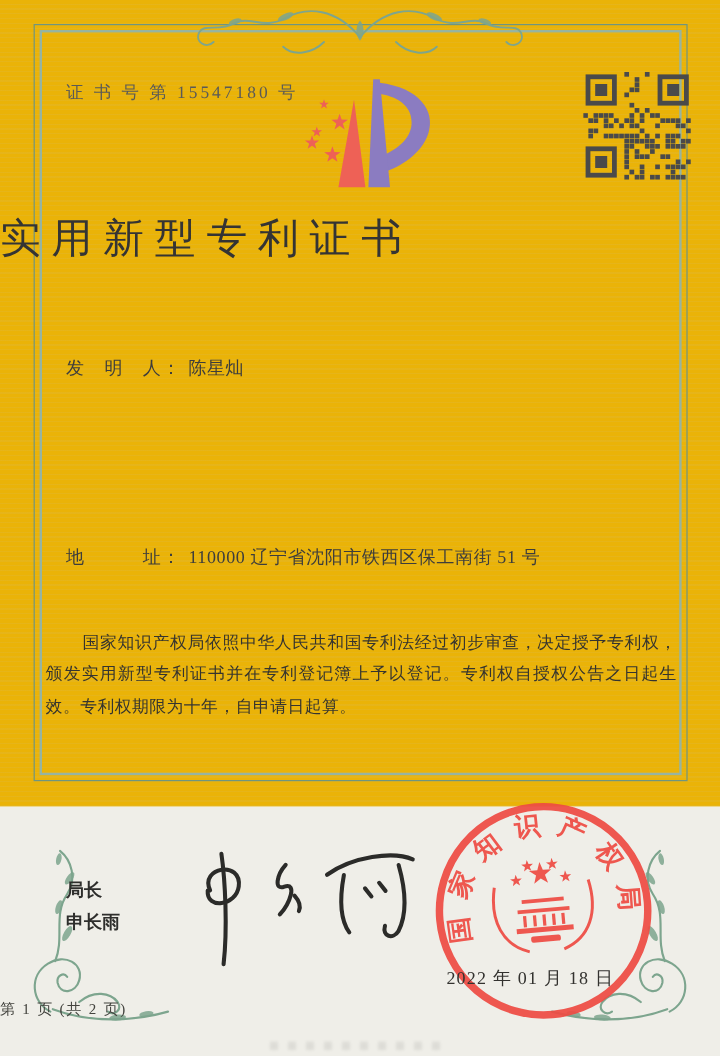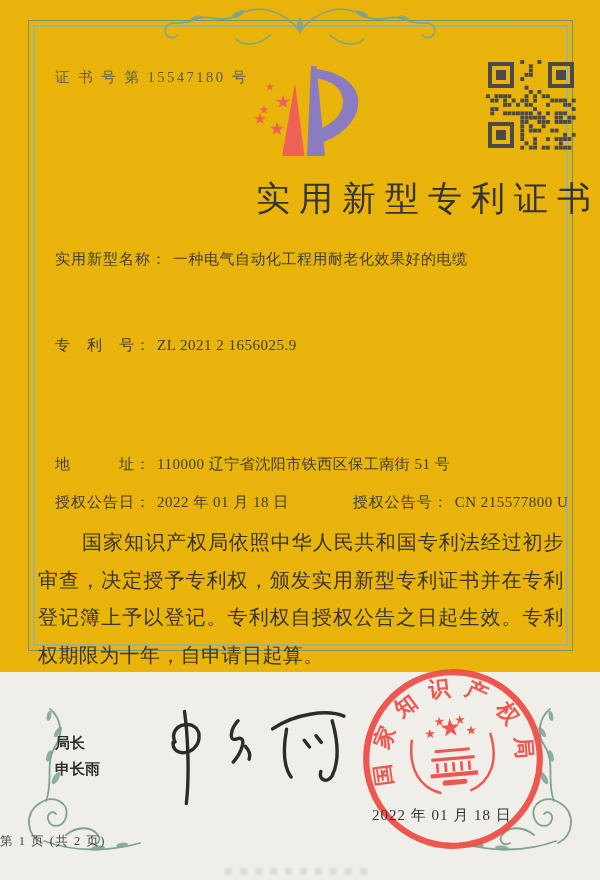--- a/index.html
+++ b/index.html
@@ -31,38 +31,38 @@
   #orn-br{left:454px;top:688px;}
   
   .cert-no{
     position:absolute;left:55px;top:68px;z-index:3;
     font-size:14.5px;color:#5a5a58;letter-spacing:2.5px;
   }
   #logo{position:absolute;left:232px;top:58px;z-index:3;}
   #qr{position:absolute;left:486px;top:60px;z-index:3;}
   .title{
     position:absolute;left:0;right:0;top:176px;z-index:3;
-    text-align:right;font-size:34px;color:#343434;
+    text-align:left;font-size:34px;color:#343434;
     letter-spacing:9px;font-weight:500;
   }
   
   .row{
     position:absolute;left:55px;right:30px;z-index:3;
     font-size:15px;color:#3d3d3c;white-space:nowrap;
   }
   .row .lbl{letter-spacing:1px;}
   .row .val{margin-left:6px;letter-spacing:0.5px;}
   #row-0{top:250px;} #row-1{top:298px;} #row-2{top:336px;}
   #row-3{top:374px;} #row-4{top:417px;} #row-5{top:455px;}
   #row-grant{top:493px;}
   #row-grant .grant-no{margin-left:64px;}
   
   .paras{
     position:absolute;left:38px;right:36px;top:524px;z-index:3;
-    font-size:20px;line-height:1.88;color:#35342f;
+    font-size:14px;line-height:1.88;color:#35342f;
     text-align:justify;
   }
   .paras p{margin:0;text-indent:2.2em;letter-spacing:0.4px;}
   
   .sig-block{
     position:absolute;left:55px;top:730px;z-index:3;
     font-family:"Liberation Sans","DejaVu Sans",sans-serif;
     font-size:15px;font-weight:600;color:#2e2e2c;line-height:1.75;
   }
   #signature{position:absolute;left:138px;top:700px;z-index:3;transform:rotate(-3deg);}
@@ -281,31 +281,25 @@
         <rect x="60.0" y="85.7" width="3.9" height="3.9"></rect>
         <rect x="68.6" y="85.7" width="3.9" height="3.9"></rect>
         <rect x="72.9" y="85.7" width="3.9" height="3.9"></rect>
         <rect x="77.1" y="85.7" width="3.9" height="3.9"></rect>
         <rect x="81.4" y="85.7" width="3.9" height="3.9"></rect>
       </g>
   </svg>
 
   <div class="title">实用新型专利证书</div>
 
-  <div class="row" id="row-0">
-    <span class="lbl">实用新型名称：</span><span class="val">一种电气自动化工程用耐老化效果好的电缆</span>
-  </div>
-  <div class="row" id="row-2">
-    <span class="lbl">专　利　号：</span><span class="val">ZL 2021 2 1656025.9</span>
+  <div class="row" id="row-1">
+    <span class="lbl">发　明　人：</span><span class="val">陈星灿</span>
   </div>
   <div class="row" id="row-5">
     <span class="lbl">地　　　址：</span><span class="val">110000 辽宁省沈阳市铁西区保工南街 51 号</span>
-  </div>
-  <div class="row" id="row-grant">
-    <span class="lbl">授权公告日：</span><span class="val">2022 年 01 月 18 日</span><span class="lbl grant-no">授权公告号：</span><span class="val">CN 215577800 U</span>
   </div>
 
   <div class="paras">
     <p>国家知识产权局依照中华人民共和国专利法经过初步审查，决定授予专利权，颁发实用新型专利证书并在专利登记簿上予以登记。专利权自授权公告之日起生效。专利权期限为十年，自申请日起算。</p>
   </div>
 
   <div class="sig-block">
     <div>局长</div>
     <div>申长雨</div>
   </div>

